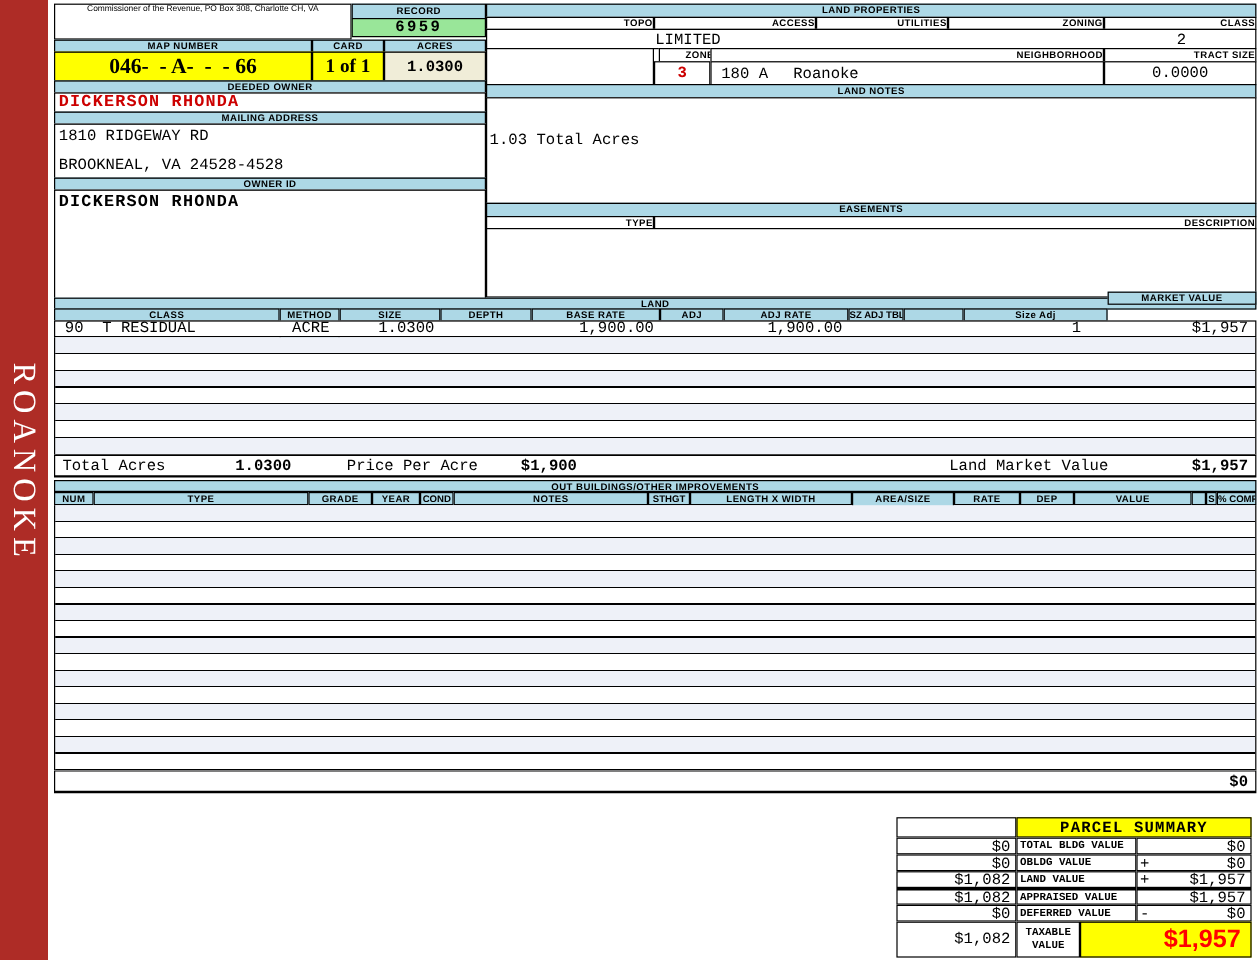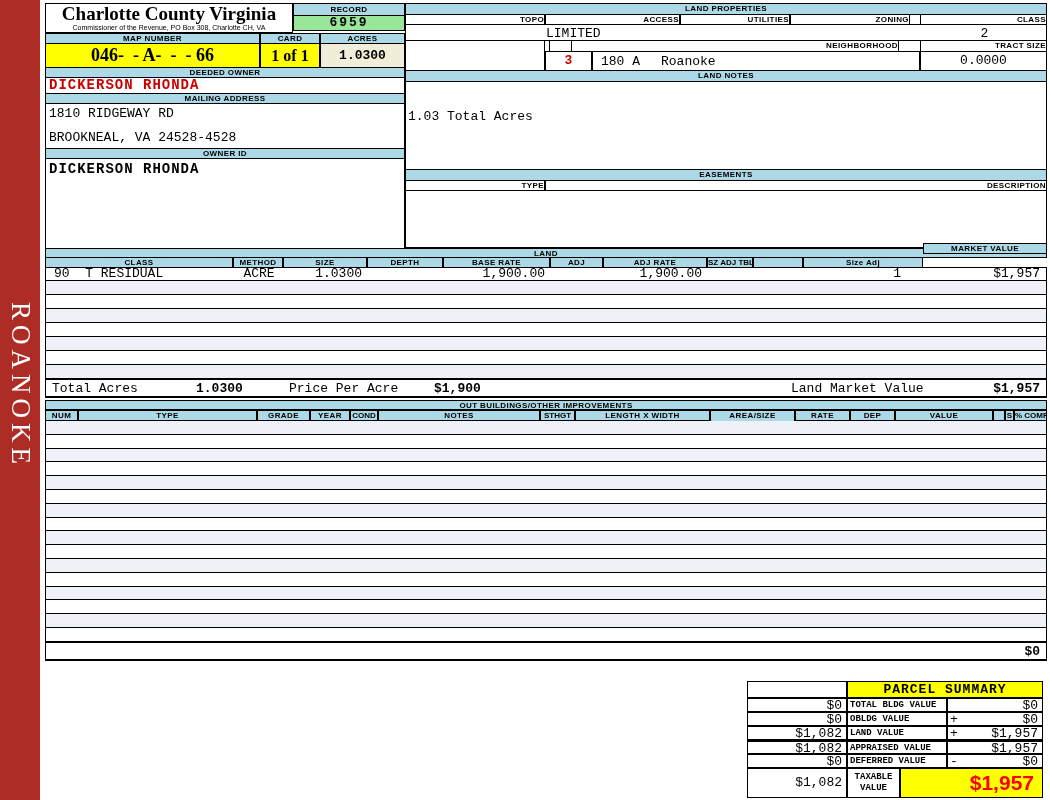--- a/index.html
+++ b/index.html
@@ -36,21 +36,20 @@
 </head>
 <body>
 
 <div>
 
   <div class="abs" id="sidebar">
     <span>ROANOKE</span>
   </div>
 
   <div class="abs box" style="left:45px;top:3px;width:248px;height:30px;text-align:center">
-    <div style="font:bold 19px/20px 'Liberation Serif',serif">Charlotte County Virginia</div>
     <div style="font:7px/8px 'Liberation Sans',sans-serif">Commissioner of the Revenue, PO Box 308, Charlotte CH, VA</div>
   </div>
   <div class="abs bar" style="left:293px;top:3px;width:112px;height:13px;line-height:11px">RECORD</div>
   <div class="abs green mono b" style="left:293px;top:15px;width:112px;height:16px;border:1px solid #000;text-align:center;line-height:14px;letter-spacing:2px">6959</div>
 
   <div class="abs bar" style="left:45px;top:33px;width:215px;height:11px">MAP NUMBER</div>
   <div class="abs bar" style="left:260px;top:33px;width:60px;height:11px">CARD</div>
   <div class="abs bar" style="left:320px;top:33px;width:85px;height:11px">ACRES</div>
   <div class="abs yellow pre" style="left:45px;top:43px;width:215px;height:25px;border:1px solid #000;text-align:center;font:bold 18px/23px 'Liberation Serif',serif">046-  - A-  -  - 66</div>
   <div class="abs yellow" style="left:260px;top:43px;width:60px;height:25px;border:1px solid #000;text-align:center;font:bold 16px/23px 'Liberation Serif',serif">1 of 1</div>
@@ -63,29 +62,29 @@
     <span class="abs mono" style="left:3px;top:2px">1810 RIDGEWAY RD</span>
     <span class="abs mono" style="left:3px;bottom:3px">BROOKNEAL, VA 24528-4528</span>
   </div>
   <div class="abs bar" style="left:45px;top:148px;width:360px;height:11px">OWNER ID</div>
   <div class="abs box mono b" style="left:45px;top:158px;width:360px;height:92px;font-size:14px;padding:2px 3px;letter-spacing:1px">DICKERSON RHONDA</div>
 
   <div class="abs bar" style="left:405px;top:3px;width:642px;height:12px;line-height:10px">LAND PROPERTIES</div>
   <div class="abs wcell" style="left:405px;top:14px;width:140px;height:11px">TOPO</div>
   <div class="abs wcell" style="left:545px;top:14px;width:135px;height:11px">ACCESS</div>
   <div class="abs wcell" style="left:680px;top:14px;width:110px;height:11px">UTILITIES</div>
-  <div class="abs wcell" style="left:790px;top:14px;width:120px;height:11px">ZONING</div>
+  <div class="abs wcell" style="left:790px;top:14px;width:130px;height:11px">ZONING</div>
   <div class="abs wcell" style="left:920px;top:14px;width:127px;height:11px">CLASS</div>
   <div class="abs box" style="left:405px;top:24px;width:642px;height:17px">
     <span class="abs mono" style="left:140px;top:1px">LIMITED</span>
     <span class="abs mono" style="left:515px;top:1px;width:127px;text-align:center">2</span>
   </div>
   <div class="abs box" style="left:405px;top:40px;width:140px;height:31px"></div>
   <div class="abs wcell" style="left:549px;top:40px;width:47px;height:12px">ZONE</div>
-  <div class="abs wcell" style="left:571px;top:40px;width:328px;height:12px">NEIGHBORHOOD</div>
+  <div class="abs wcell" style="left:592px;top:40px;width:328px;height:12px">NEIGHBORHOOD</div>
   <div class="abs wcell" style="left:920px;top:40px;width:127px;height:12px">TRACT SIZE</div>
   <div class="abs box mono b redtxt" style="left:545px;top:51px;width:47px;height:20px;text-align:center;line-height:18px">3</div>
   <div class="abs box" style="left:592px;top:51px;width:328px;height:20px">
     <span class="abs mono" style="left:8px;top:2px">180 A</span>
     <span class="abs mono" style="left:68px;top:2px">Roanoke</span>
   </div>
   <div class="abs box mono" style="left:920px;top:51px;width:127px;height:20px;text-align:center;line-height:18px">0.0000</div>
 
   <div class="abs bar" style="left:405px;top:70px;width:642px;height:12px;line-height:10px">LAND NOTES</div>
   <div class="abs box" style="left:405px;top:81px;width:642px;height:89px">

